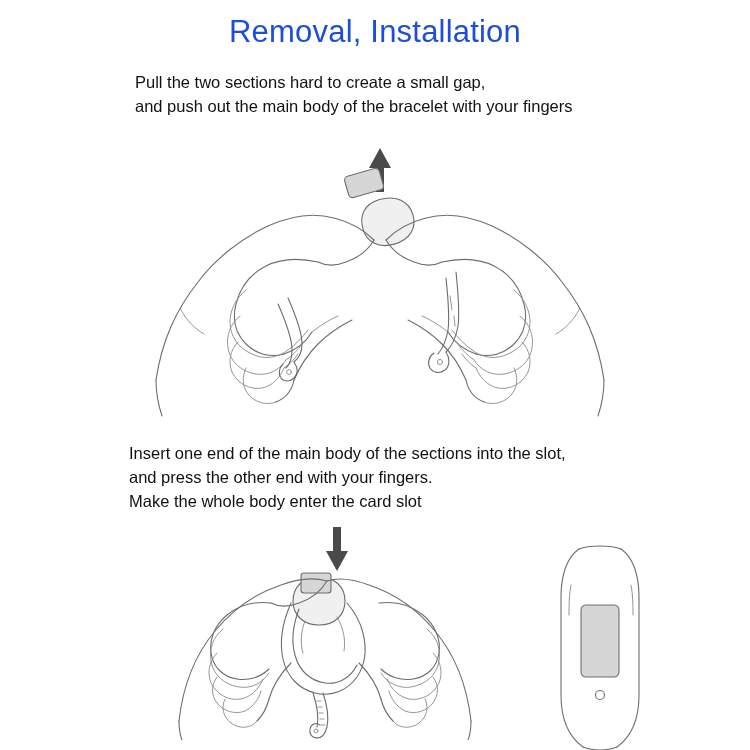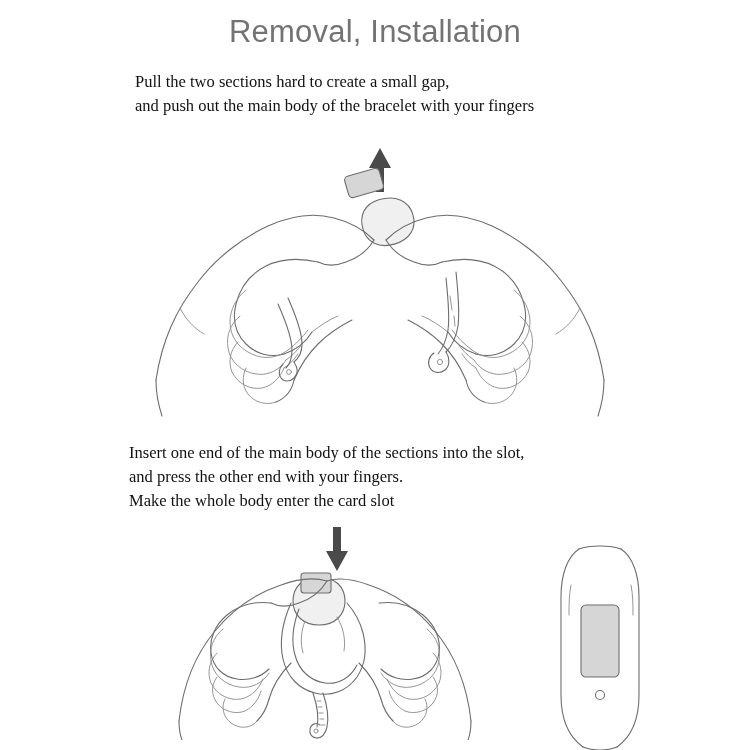--- a/index.html
+++ b/index.html
@@ -23,29 +23,28 @@
   }
   .title {
     position: absolute;
     top: 14px;
     left: 0;
     width: 750px;
     text-align: center;
     font-size: 31px;
     font-weight: 400;
     letter-spacing: 0.2px;
-    color: #737373;
+    color: #1d4ed8;
   }
   .caption {
     position: absolute;
     font-size: 16.5px;
     line-height: 24px;
     color: #111111;
     white-space: pre;
-    font-family: Liberation Serif, serif;
   }
   .caption-1 {
     top: 70px;
     left: 135px;
   }
   .caption-2 {
     top: 441px;
     left: 129px;
   }
   .illus {

